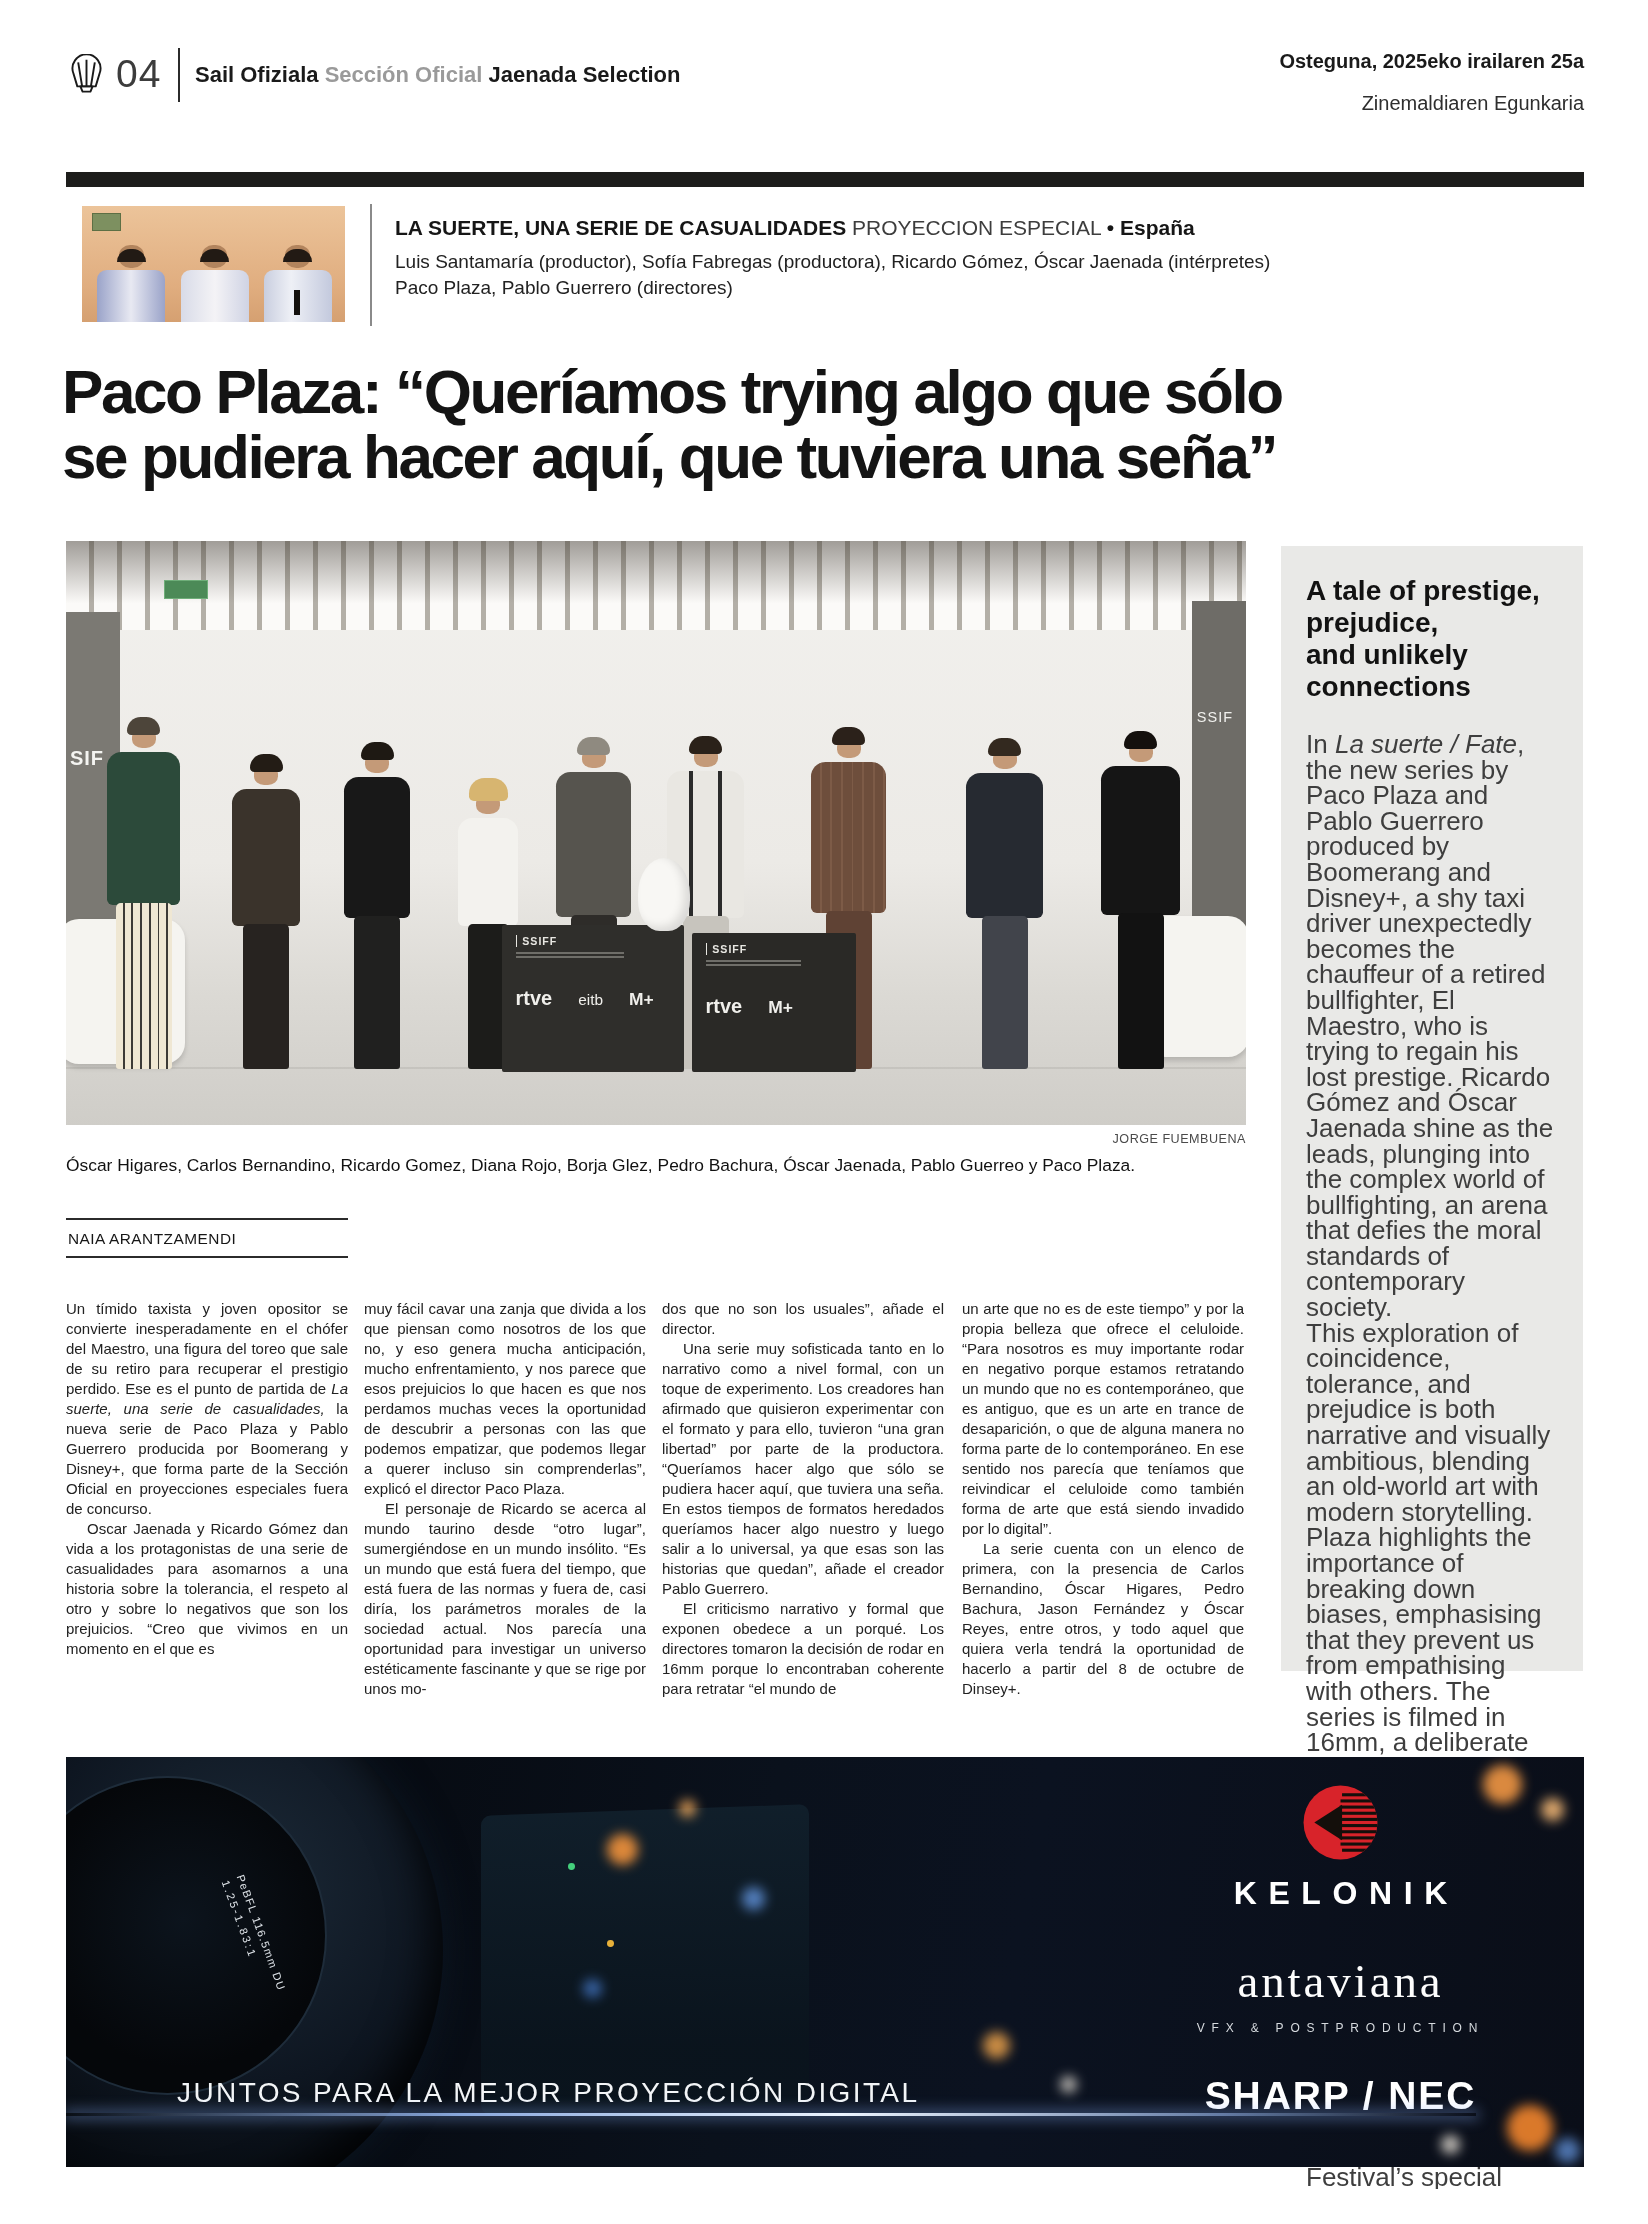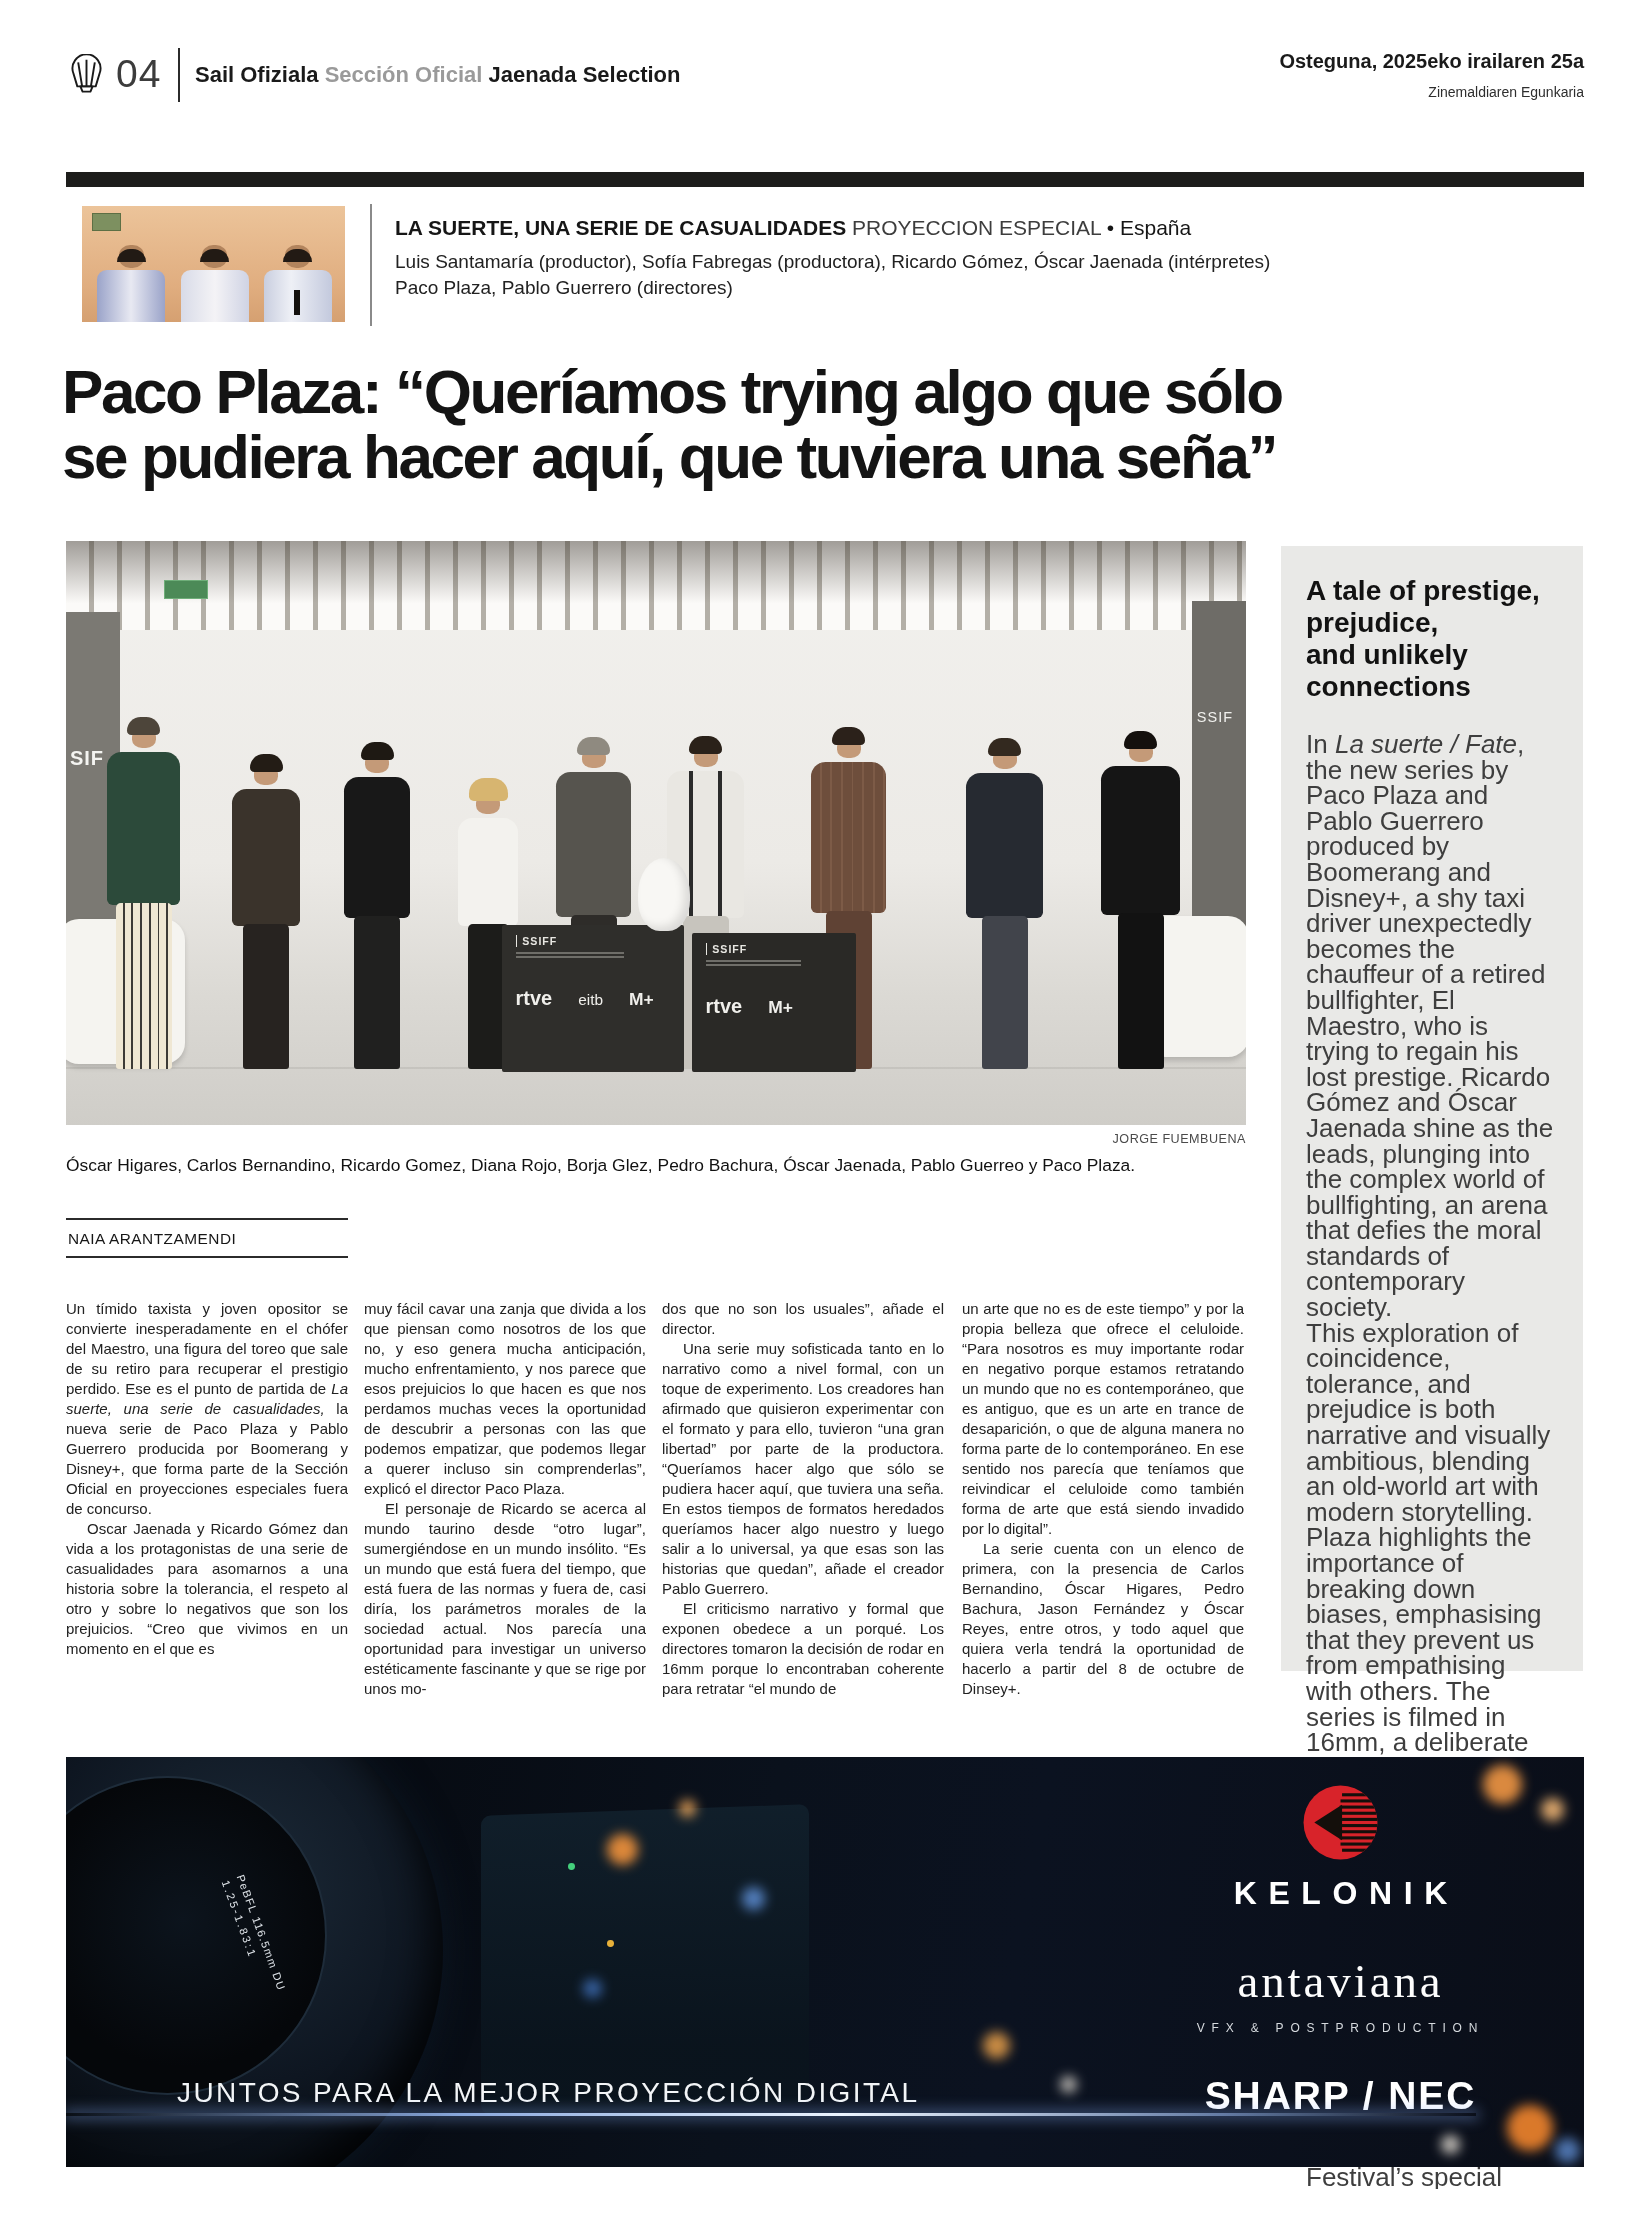--- a/index.html
+++ b/index.html
@@ -10,41 +10,41 @@
   }
   
   .header { position:absolute; left:66px; top:48px; width:1518px; height:58px; }
   .shell { position:absolute; left:0; top:5.8px; width:41px; height:42px; }
   .pagenum { position:absolute; left:50px; top:3.9px; font-size:39px; font-weight:400; color:#3c3c3c; letter-spacing:1px; }
   .hdr-div { position:absolute; left:112px; top:0; width:1.9px; height:54px; background:#2b2b2b; }
   .hdr-sections { position:absolute; left:129px; top:13.5px; font-size:22px; font-weight:700; color:#1a1a1a; white-space:nowrap; }
   .hdr-sections .es { color:#9a9a9a; font-weight:700; }
   .hdr-date { position:absolute; right:0; top:1.9px; text-align:right; }
   .hdr-date .d1 { font-size:20px; font-weight:700; color:#1a1a1a; }
-  .hdr-date .d2 { font-size:14px; font-weight:400; color:#2e2e2e; margin-top:11px; }
+  .hdr-date .d2 { font-size:20px; font-weight:400; color:#2e2e2e; margin-top:19px; }
   .topbar { position:absolute; left:66px; top:172px; width:1518px; height:14.5px; background:#1d1d1b; }
 
   
   .film-thumb { position:absolute; left:82px; top:206px; width:263px; height:116px;
     background:linear-gradient(180deg,#ecc49a 0%,#e0ad7f 70%,#d5a071 100%); overflow:hidden; }
   .plaque { position:absolute; left:9.7px; top:6.8px; width:29px; height:18.3px; background:#7d9060; border:1.9px solid #5d6f44; }
   .bf { position:absolute; bottom:-5.8px; width:71px; }
   .bf .bh { width:25px; height:23px; border-radius:45%; background:#b2845d; margin:0 auto; }
   .bf .bhair { width:29px; height:13.5px; border-radius:13.5px 13.5px 0 0; background:#221a14; margin:0 auto -19.3px; position:relative; top:-1.9px; }
   .bf .bj { width:68px; height:58px; border-radius:9.7px 9.7px 0 0; margin:1.9px auto 0; }
   .bf1 { left:13.5px; } .bf1 .bj { background:linear-gradient(90deg,#9aa3c9,#e8e9f2 50%,#9aa3c9); }
   .bf2 { left:97px; } .bf2 .bj { background:linear-gradient(90deg,#d8dbe8,#f4f3f6 50%,#cfd3e4); }
   .bf3 { left:180px; } .bf3 .bj { background:linear-gradient(90deg,#c9cedf,#eef0f6 40%,#c3c9dd); }
   .bf3 .tie { position:absolute; left:32px; top:39px; width:5.8px; height:25px; background:#14110e; }
   .film-div { position:absolute; left:370px; top:204px; width:1.9px; height:122px; background:#8a8a8a; }
   .film-text { position:absolute; left:395px; top:216px; width:966px; }
   .film-line1 { font-size:21px; white-space:nowrap; }
   .film-line1 .t { font-weight:700; color:#161616; }
   .film-line1 .s { font-weight:400; color:#3d3d3d; }
-  .film-line1 .b { font-weight:400; color:#161616; }
+  .film-line1 .b { font-weight:700; color:#161616; }
   .film-credits { font-size:19px; color:#222; margin-top:8.7px; line-height:26px; }
 
   
   .headline { position:absolute; left:62px; top:359px; width:1526px;
     font-size:62px; line-height:65px; font-weight:700; letter-spacing:-2.4px; color:#141414; }
 
   
   .photo { position:absolute; left:66px; top:541px; width:1180px; height:584px; overflow:hidden;
     background:linear-gradient(180deg,#f2f1ee 0%,#eceae6 55%,#dbd9d4 78%,#cfcdc8 100%); }
   .ceiling { position:absolute; left:0; top:0; width:100%; height:89px;

